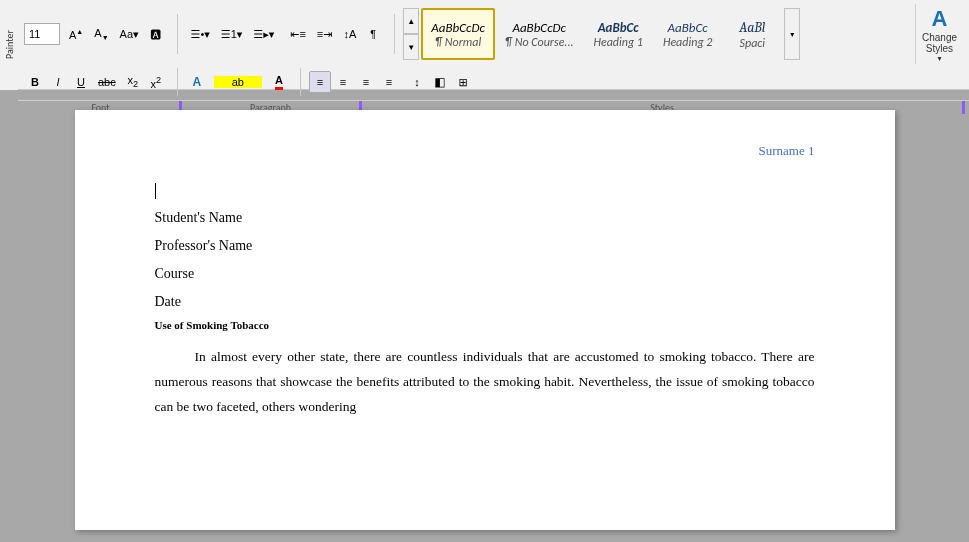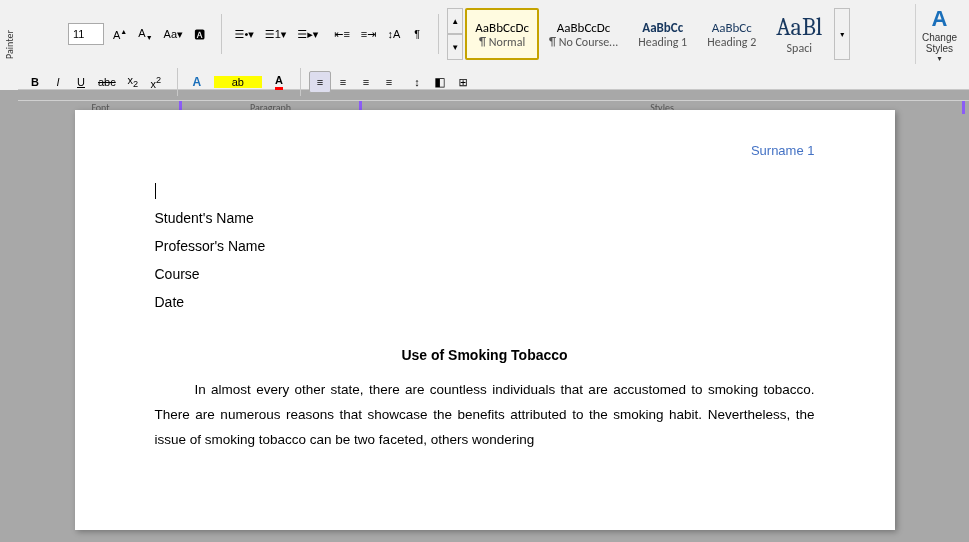--- a/index.html
+++ b/index.html
@@ -60,21 +60,20 @@
       font-size: 11px;
       width: 110px;
     }
     .font-size-selector {
       border: 1px solid #aaa;
       background: white;
       padding: 1px 4px;
       height: 22px;
       font-size: 11px;
       width: 36px;
-      margin-left: 44px;
     }
 
     .tb-btn {
       border: 1px solid transparent;
       background: transparent;
       padding: 2px 4px;
       height: 22px;
       min-width: 22px;
       cursor: pointer;
       font-size: 11px;
@@ -110,20 +109,21 @@
       border: 2px solid transparent;
       padding: 18px 8px;
       cursor: pointer;
       border-radius: 2px;
       height: 52px;
       display: flex;
       flex-direction: column;
       align-items: center;
       justify-content: center;
       min-width: 60px;
+      font-style: italic;
     }
     .style-item.active {
       border: 2px solid #c5a300;
       background: #fffbe0;
     }
 
     .style-preview {
       font-size: 13px;
     }
     .style-label {
@@ -181,21 +181,21 @@
       padding: 20px 0;
       overflow: hidden;
     }
 
     .page {
       background: white;
       width: 820px;
       min-height: 420px;
       box-shadow: 2px 2px 6px rgba(0,0,0,0.3);
       padding: 30px 80px 30px 80px;
-      font-family: Liberation Sans, sans-serif;
+      font-family: Liberation Serif, serif;
       font-size: 14px;
       line-height: 1.7;
       color: #000;
       position: relative;
     }
 
     .page-header {
       text-align: right;
       color: #4472c4;
       font-size: 13px;
@@ -216,24 +216,24 @@
       animation: blink 1s step-end infinite;
     }
     @keyframes blink { 50% { opacity: 0; } }
 
     .doc-line {
       margin-bottom: 0;
       line-height: 2;
     }
 
     .doc-title {
-      text-align: center;
+      text-align: left;
       font-weight: bold;
-      font-size: 14px;
-      margin: 28px 0 10px 0;
+      font-size: 11px;
+      margin: 0 0 10px 0;
     }
 
     .doc-paragraph {
       text-indent: 40px;
       text-align: justify;
       line-height: 1.85;
       font-size: 13.5px;
     }
 
     .styles-scroll-btn {
@@ -335,21 +335,21 @@
           </div>
           <div id="style-h1" class="style-item">
             <span class="style-preview" style="font-family:Calibri,sans-serif; font-size:13px; color:#17375e; font-weight:bold;">AaBbCc</span>
             <span class="style-label">Heading 1</span>
           </div>
           <div id="style-h2" class="style-item">
             <span class="style-preview" style="font-family:Calibri,sans-serif; font-size:13px; color:#17375e;">AaBbCc</span>
             <span class="style-label">Heading 2</span>
           </div>
           <div id="style-title" class="style-item">
-            <span class="style-preview" style="font-family:Cambria,serif; font-size:24px; color:#17375e;">AaBl</span>
+            <span class="style-preview" style="font-family:Cambria,serif; font-size:14px; color:#17375e;">AaBl</span>
             <span class="style-label">Spaci</span>
           </div>
           <button class="styles-scroll-btn" style="height:52px; width:16px; margin-left:2px;">▾</button>
         </div>
 
         <button class="change-styles-btn">
           <span class="aa-icon">A</span>
           <span style="font-size:10px; color:#333;">Change<br>Styles</span>
           <span style="font-size:8px;">▾</span>
         </button>

